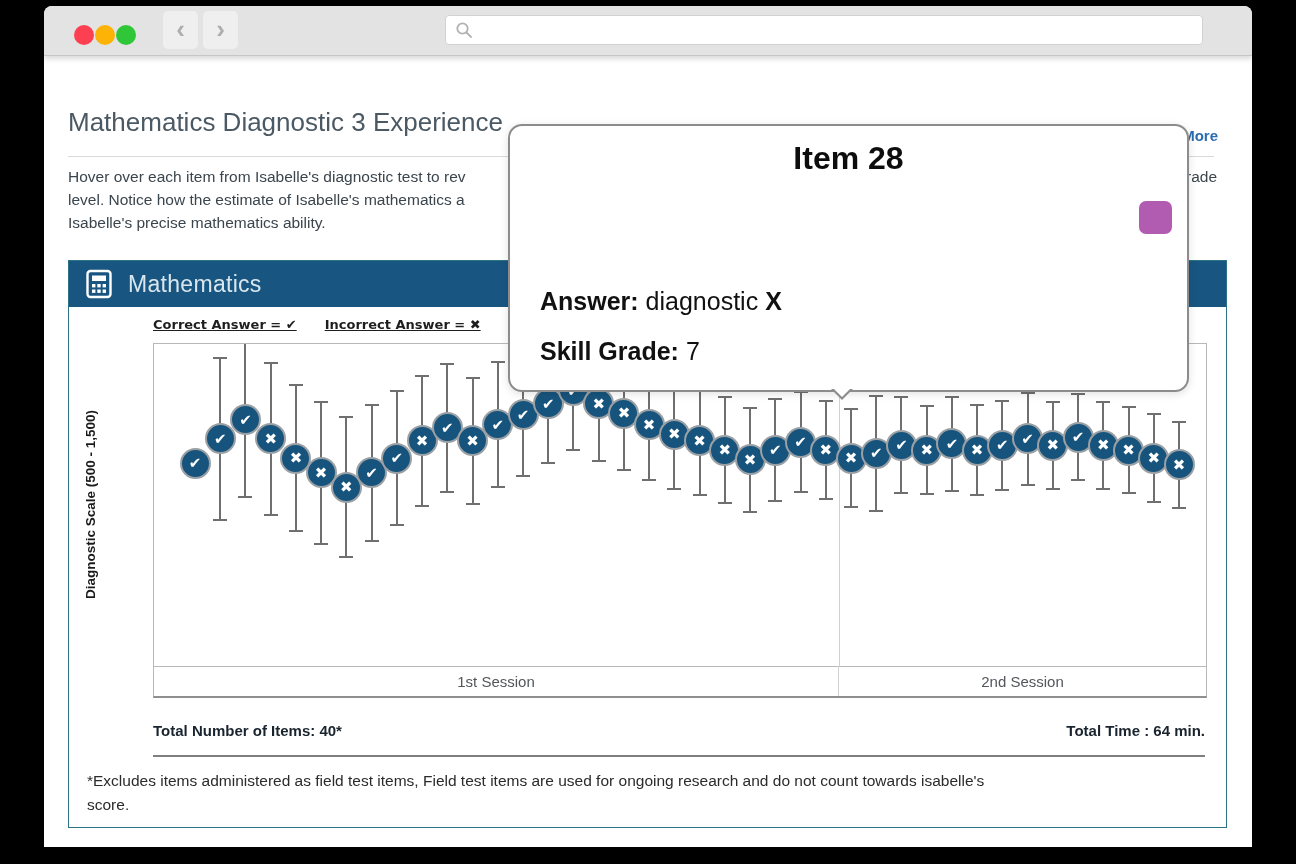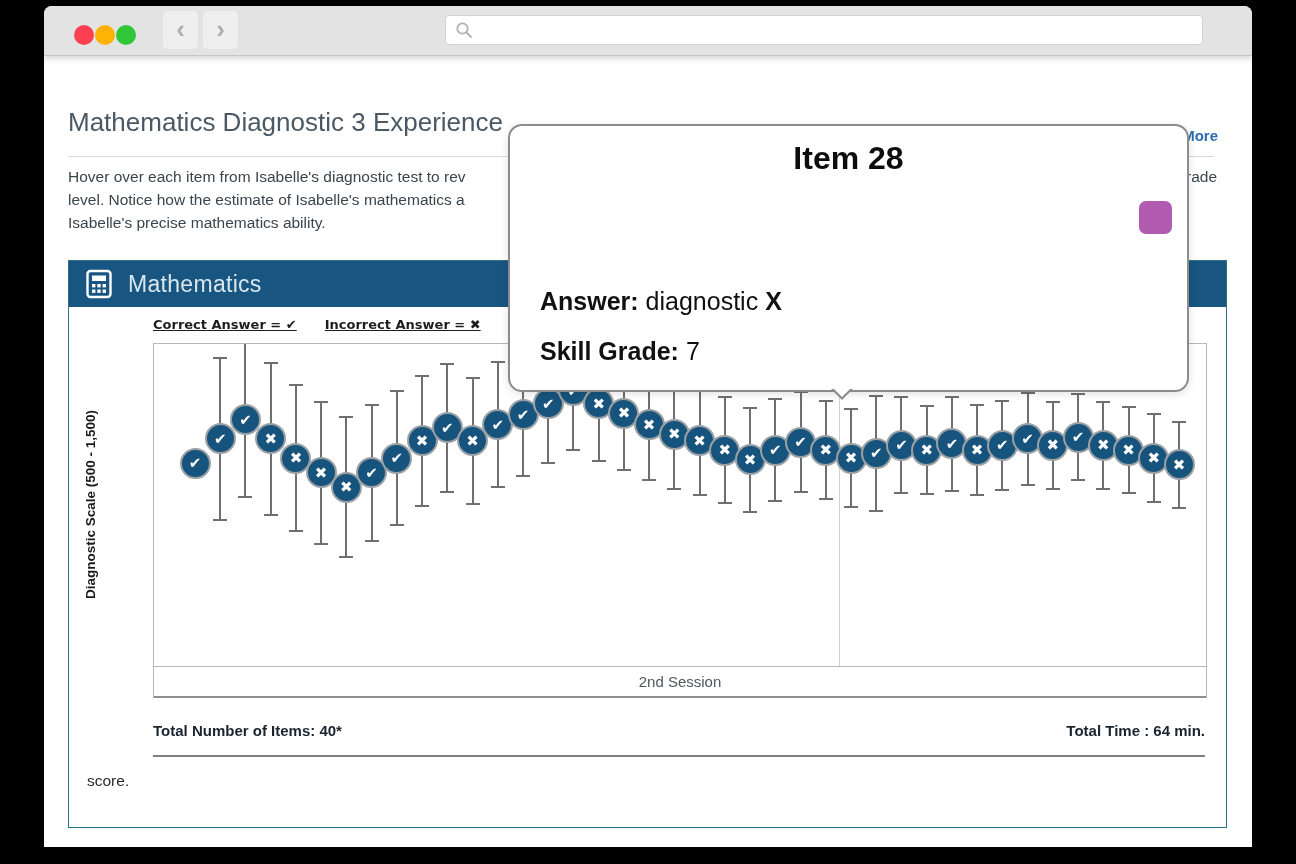--- a/index.html
+++ b/index.html
@@ -354,30 +354,32 @@
         <div class="point" style="left: 858.123px; top: 79.49px; background: rgb(23, 84, 125); border-color: rgb(154, 160, 164);">✔</div>
         <div class="point" style="left: 883.354px; top: 85.93px; background: rgb(23, 84, 125); border-color: rgb(154, 160, 164);">✖</div>
         <div class="point" style="left: 908.585px; top: 77.88px; background: rgb(23, 84, 125); border-color: rgb(154, 160, 164);">✔</div>
         <div class="point" style="left: 933.816px; top: 85.93px; background: rgb(23, 84, 125); border-color: rgb(154, 160, 164);">✖</div>
         <div class="point" style="left: 959.047px; top: 90.76px; background: rgb(23, 84, 125); border-color: rgb(154, 160, 164);">✖</div>
         <div class="point" style="left: 984.278px; top: 98.81px; background: rgb(23, 84, 125); border-color: rgb(154, 160, 164);">✖</div>
         <div class="point" style="left: 1009.51px; top: 105.25px; background: rgb(23, 84, 125); border-color: rgb(154, 160, 164);">✖</div>
       </div>
 
     <div class="session-strip">
+      <div class="sess sess1">1st Session</div>
       <div class="sess sess2">2nd Session</div>
     </div>
 
     <div class="totals">
       <span>Total Number of Items: 40*</span>
       <span class="right">Total Time : 64 min.</span>
     </div>
     <div class="totals-divider"></div>
 
     <div class="footnote">
+      <div>*Excludes items administered as field test items, Field test items are used for ongoing research and do not count towards isabelle's</div>
       <div>score.</div>
     </div>
   </div>
 
   <div class="tooltip">
     <div class="tt-title">Item 28</div>
     <div class="tt-swatch" style="background: rgb(177, 92, 176);"></div>
     <div class="tt-row" style="top:154px">
       <b>Answer:</b>&nbsp;<span>diagnostic</span>&nbsp;<b>X</b>
     </div>

